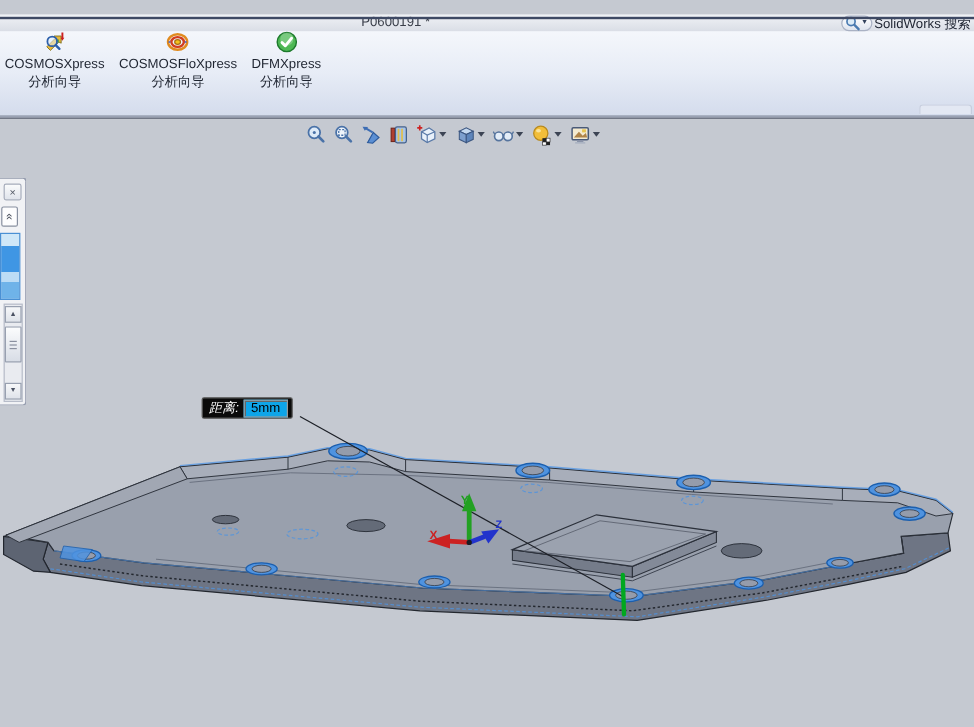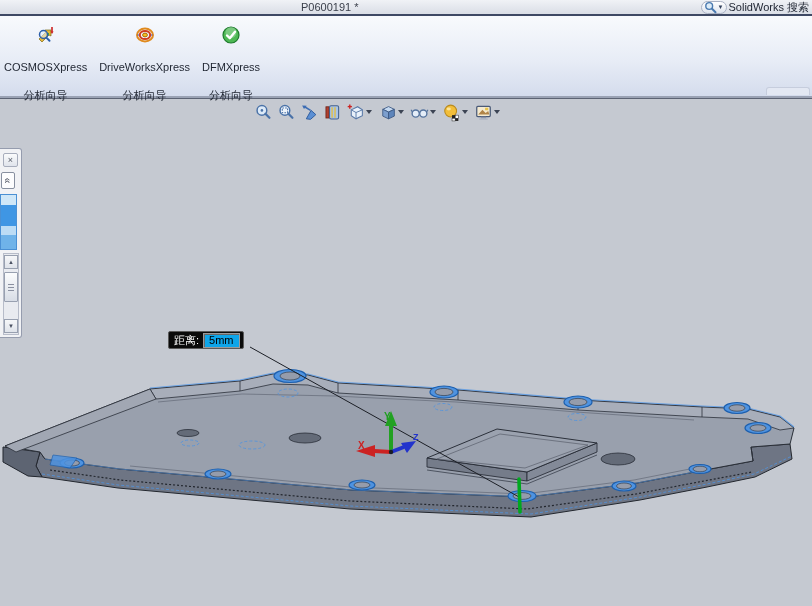--- a/index.html
+++ b/index.html
@@ -1,42 +1,42 @@
 <!DOCTYPE html>
 <html><head>
 <meta charset="utf-8">
 <style>
   * { margin:0; padding:0; box-sizing:border-box; }
   html,body { width:812px; height:606px; overflow:hidden;
     font-family:"Liberation Sans", sans-serif; }
   #app { position:relative; width:812px; height:606px; background:#c5c9d1; }
 
   
-  .titlebar { position:absolute; left:0; top:0; width:812px; height:14px;
+  .titlebar { position:absolute; left:0; top:12px; width:812px; height:14px;
     background:linear-gradient(#f0f2f6,#dadee6); z-index:6; }
   .title-text { position:absolute; left:301px; top:1px; font-size:11px; color:#3a3f4a; }
   .search-box { position:absolute; right:2px; top:0; height:14px; display:flex;
     align-items:center; gap:2px; z-index:7; }
   .search-pill { display:flex; align-items:center; gap:1px; height:13px; padding:0 2px;
     border:1px solid #aab2c4; border-radius:7px;
     background:linear-gradient(#ffffff,#dfe4ee); }
   .search-caret { font-size:6px; color:#33415c; line-height:1; }
   .search-label { font-size:11px; color:#1d2330; padding-right:1px; }
 
   .navy-line { position:absolute; left:0; top:14px; width:812px; height:2px;
     background:#3e4964; z-index:6; }
 
   
   .xpress-bar { position:absolute; left:0; top:16px; width:812px; height:83px;
     background:linear-gradient(#f8fafd 0%, #e7ecf6 55%, #d3dbec 100%);
     border-bottom:1px solid #5c6374; box-shadow:inset 0 -2px 0 #9aa2b4; z-index:5; }
   .xpress-tab { position:absolute; right:2px; bottom:3px; width:44px; height:8px;
     background:#e3e8f3; border-radius:3px 3px 0 0; border:1px solid #c6cddd; border-bottom:none; }
   .xpress-row { display:flex; align-items:flex-start; gap:6px; padding:9px 0 0 1px; }
-  .xpress-btn { display:flex; flex-direction:column; align-items:center; gap:15px;
+  .xpress-btn { display:flex; flex-direction:column; align-items:center; gap:2px;
     padding:0 3px; background:transparent; border:none; cursor:default; }
   .xpress-btn .xicon { width:20px; height:20px; margin-bottom:1px; }
   .xpress-btn .lbl { font-size:11px; color:#1e2430; line-height:13px; white-space:nowrap; }
 
   
   .hud-bar { position:absolute; left:253px; top:99px; height:26px; display:flex;
     align-items:center; gap:2px; z-index:4; }
   .hud-btn { display:flex; align-items:center; border:none; background:transparent; padding:1px; }
   .hud-btn svg { width:19px; height:19px; }
   .hud-caret { width:0; height:0; border-left:3.5px solid transparent;
@@ -66,21 +66,21 @@
   .lp-thumb { position:absolute; left:0; top:18px; width:14px; height:30px;
     background:linear-gradient(#fbfcfd,#d8dde6); border:1px solid #98a0b0; border-radius:1px; }
   .lp-grip { margin:11px 3px 0; height:1px; background:#8a90a0; box-shadow:0 3px 0 #8a90a0, 0 6px 0 #8a90a0; }
 
   
   .viewport-svg { position:absolute; left:0; top:0; width:812px; height:606px; z-index:1; }
 
   .measure-callout { position:absolute; left:168px; top:331px; height:18px; display:flex;
     align-items:center; background:#0a0a0a; border:1px solid #5a5a5a; border-radius:2px;
     padding:1px 3px 1px 5px; z-index:3; }
-  .measure-label { color:#ffffff; font-size:11px; line-height:14px; white-space:nowrap; }
+  .measure-label { color:#ffffff; font-size:11px; line-height:14px; white-space:nowrap;font-style:italic; }
   .measure-value { margin-left:4px; background:#0ea5e9; color:#000000; font-size:11px;
     line-height:13px; padding:0 5px; border:1px solid #9a9a9a; box-shadow:inset 1px 1px 0 #666; }
 </style>
 </head>
 <body>
 
 <div id="app">
 
   <div class="titlebar">
     <span class="title-text">P0600191 *</span>
@@ -112,21 +112,21 @@
         <span class="lbl">分析向导</span>
       </button>
       <button class="xpress-btn">
         <svg class="xicon" viewBox="0 0 20 20">
           <ellipse cx="10" cy="10" rx="8" ry="6.5" fill="none" stroke="#e08a1e" stroke-width="2"></ellipse>
           <ellipse cx="10" cy="10" rx="5.2" ry="4.1" fill="none" stroke="#d23d1e" stroke-width="2"></ellipse>
           <ellipse cx="10" cy="10" rx="2.4" ry="1.9" fill="#f3c11e" stroke="#a86a10" stroke-width="1"></ellipse>
           <line x1="2.5" y1="10" x2="4" y2="10" stroke="#3a57c4" stroke-width="1.2"></line>
           <line x1="16" y1="10" x2="17.5" y2="10" stroke="#3a57c4" stroke-width="1.2"></line>
         </svg>
-        <span class="lbl">DriveWorksXpress</span>
+        <span class="lbl">COSMOSFloXpress</span>
         <span class="lbl">分析向导</span>
       </button>
       <button class="xpress-btn">
         <svg class="xicon" viewBox="0 0 20 20">
           <circle cx="10" cy="10" r="8" fill="#4db854" stroke="#1d7a2c" stroke-width="1.2"></circle>
           <circle cx="10" cy="7.5" r="5.5" fill="rgba(255,255,255,0.25)"></circle>
           <polyline points="6,10.5 8.8,13.2 14,6.8" fill="none" stroke="#ffffff" stroke-width="2.4" stroke-linecap="round" stroke-linejoin="round"></polyline>
         </svg>
         <span class="lbl">DFMXpress</span>
         <span class="lbl">分析向导</span>

